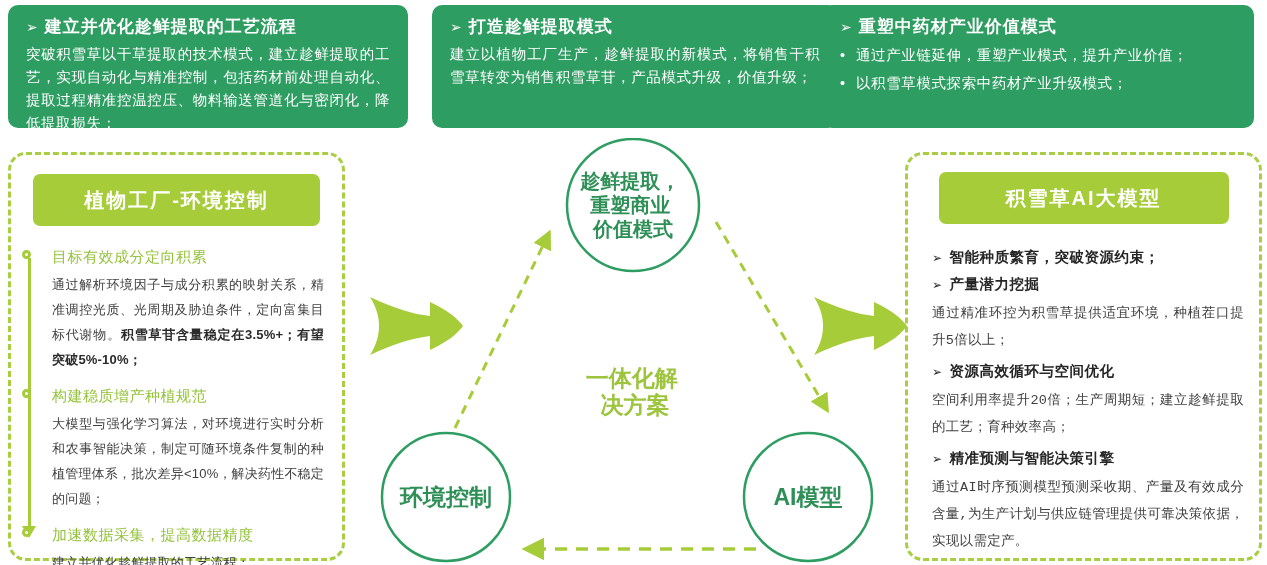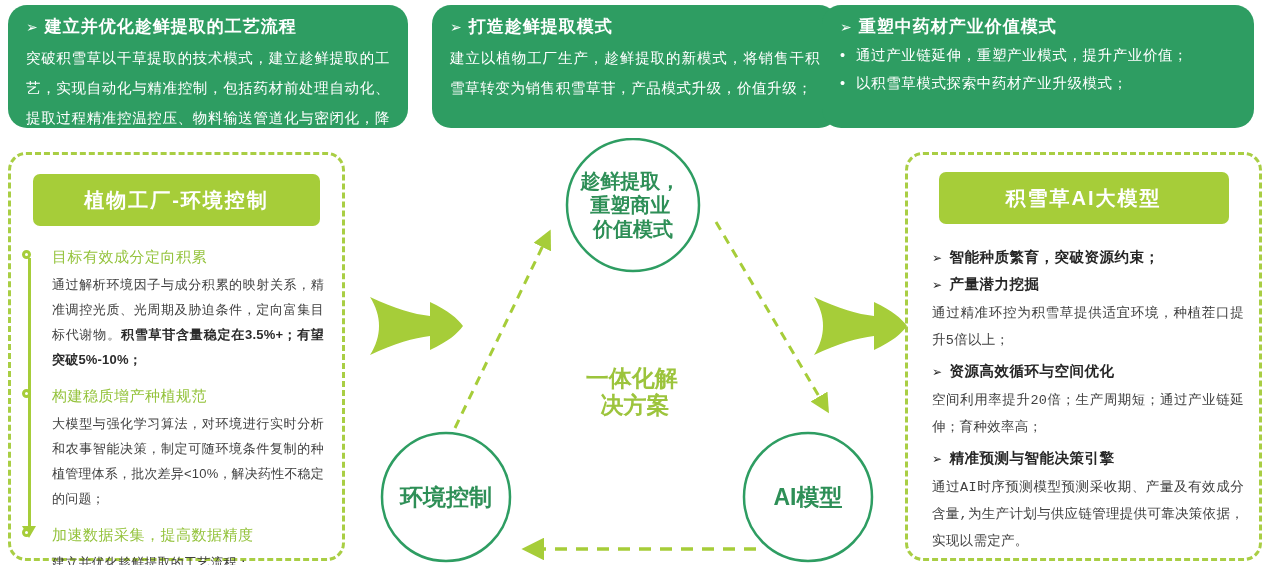--- a/index.html
+++ b/index.html
@@ -1,28 +1,28 @@
 <!DOCTYPE html>
 <html><head>
 <meta charset="utf-8">
 <style>
   * { margin:0; padding:0; box-sizing:border-box; }
   html,body { background:#ffffff; }
   body { font-family:"Liberation Sans","DejaVu Sans",sans-serif; }
   .stage { position:relative; width:1267px; height:565px; background:#fff; overflow:hidden; }
 
   
-  .topbox { position:absolute; top:5px; height:123px; background:#2E9D62; border-radius:19px;
+  .topbox { position:absolute; top:5px; height:123px; background:#2E9D62; border-radius:10px;
             color:#fff; padding:10px 18px 8px 18px; }
   .topbox.b1 { left:8px;   width:400px; }
   .topbox.b2 { left:432px; width:406px; }
   .topbox.b3 { left:822px; width:432px; }
   .topbox .ttl { font-size:17px; font-weight:bold; letter-spacing:1px; margin-bottom:5px; white-space:nowrap; }
   .topbox .ttl .mk { font-size:14px; margin-right:6px; }
-  .topbox .bod { font-size:14.5px; line-height:30px; letter-spacing:0.6px; text-align:justify; }
+  .topbox .bod { font-size:14.5px; line-height:23px; letter-spacing:0.6px; text-align:justify; }
   .topbox .bul { display:flex; font-size:14.5px; line-height:22px; letter-spacing:0.6px; margin-top:6px; }
   .topbox .bul .dot { width:16px; flex:none; }
 
   
   .panel { position:absolute; top:152px; height:409px; border:3px dashed #A9CE44; border-radius:18px; background:#fff; }
   .panel.left  { left:8px;   width:337px; }
   .panel.right { left:905px; width:357px; }
   .pill { background:#A6CD39; color:#fff; font-weight:bold; font-size:20px; letter-spacing:2px;
           text-align:center; border-radius:7px; height:52px; line-height:52px; }
   .panel.left  .pill { width:287px; margin:19px auto 0 auto; }
@@ -110,21 +110,21 @@
     <div class="ritems">
       <div class="ritem">
         <div class="rh"><span class="mk">➢</span><span>智能种质繁育，突破资源约束；</span></div>
       </div>
       <div class="ritem">
         <div class="rh"><span class="mk">➢</span><span>产量潜力挖掘</span></div>
         <p>通过精准环控为积雪草提供适宜环境，种植茬口提升5倍以上；</p>
       </div>
       <div class="ritem">
         <div class="rh"><span class="mk">➢</span><span>资源高效循环与空间优化</span></div>
-        <p>空间利用率提升20倍；生产周期短；通过产业链延伸；育种效率高；</p>
+        <p>空间利用率提升20倍；生产周期短；建立趁鲜提取的工艺；育种效率高；</p>
       </div>
       <div class="ritem">
         <div class="rh"><span class="mk">➢</span><span>精准预测与智能决策引擎</span></div>
         <p>通过AI时序预测模型预测采收期、产量及有效成分含量,为生产计划与供应链管理提供可靠决策依据，实现以需定产。</p>
       </div>
     </div>
   </div>
 
   <svg class="center-svg" viewBox="350 138 570 427">
     <defs>

